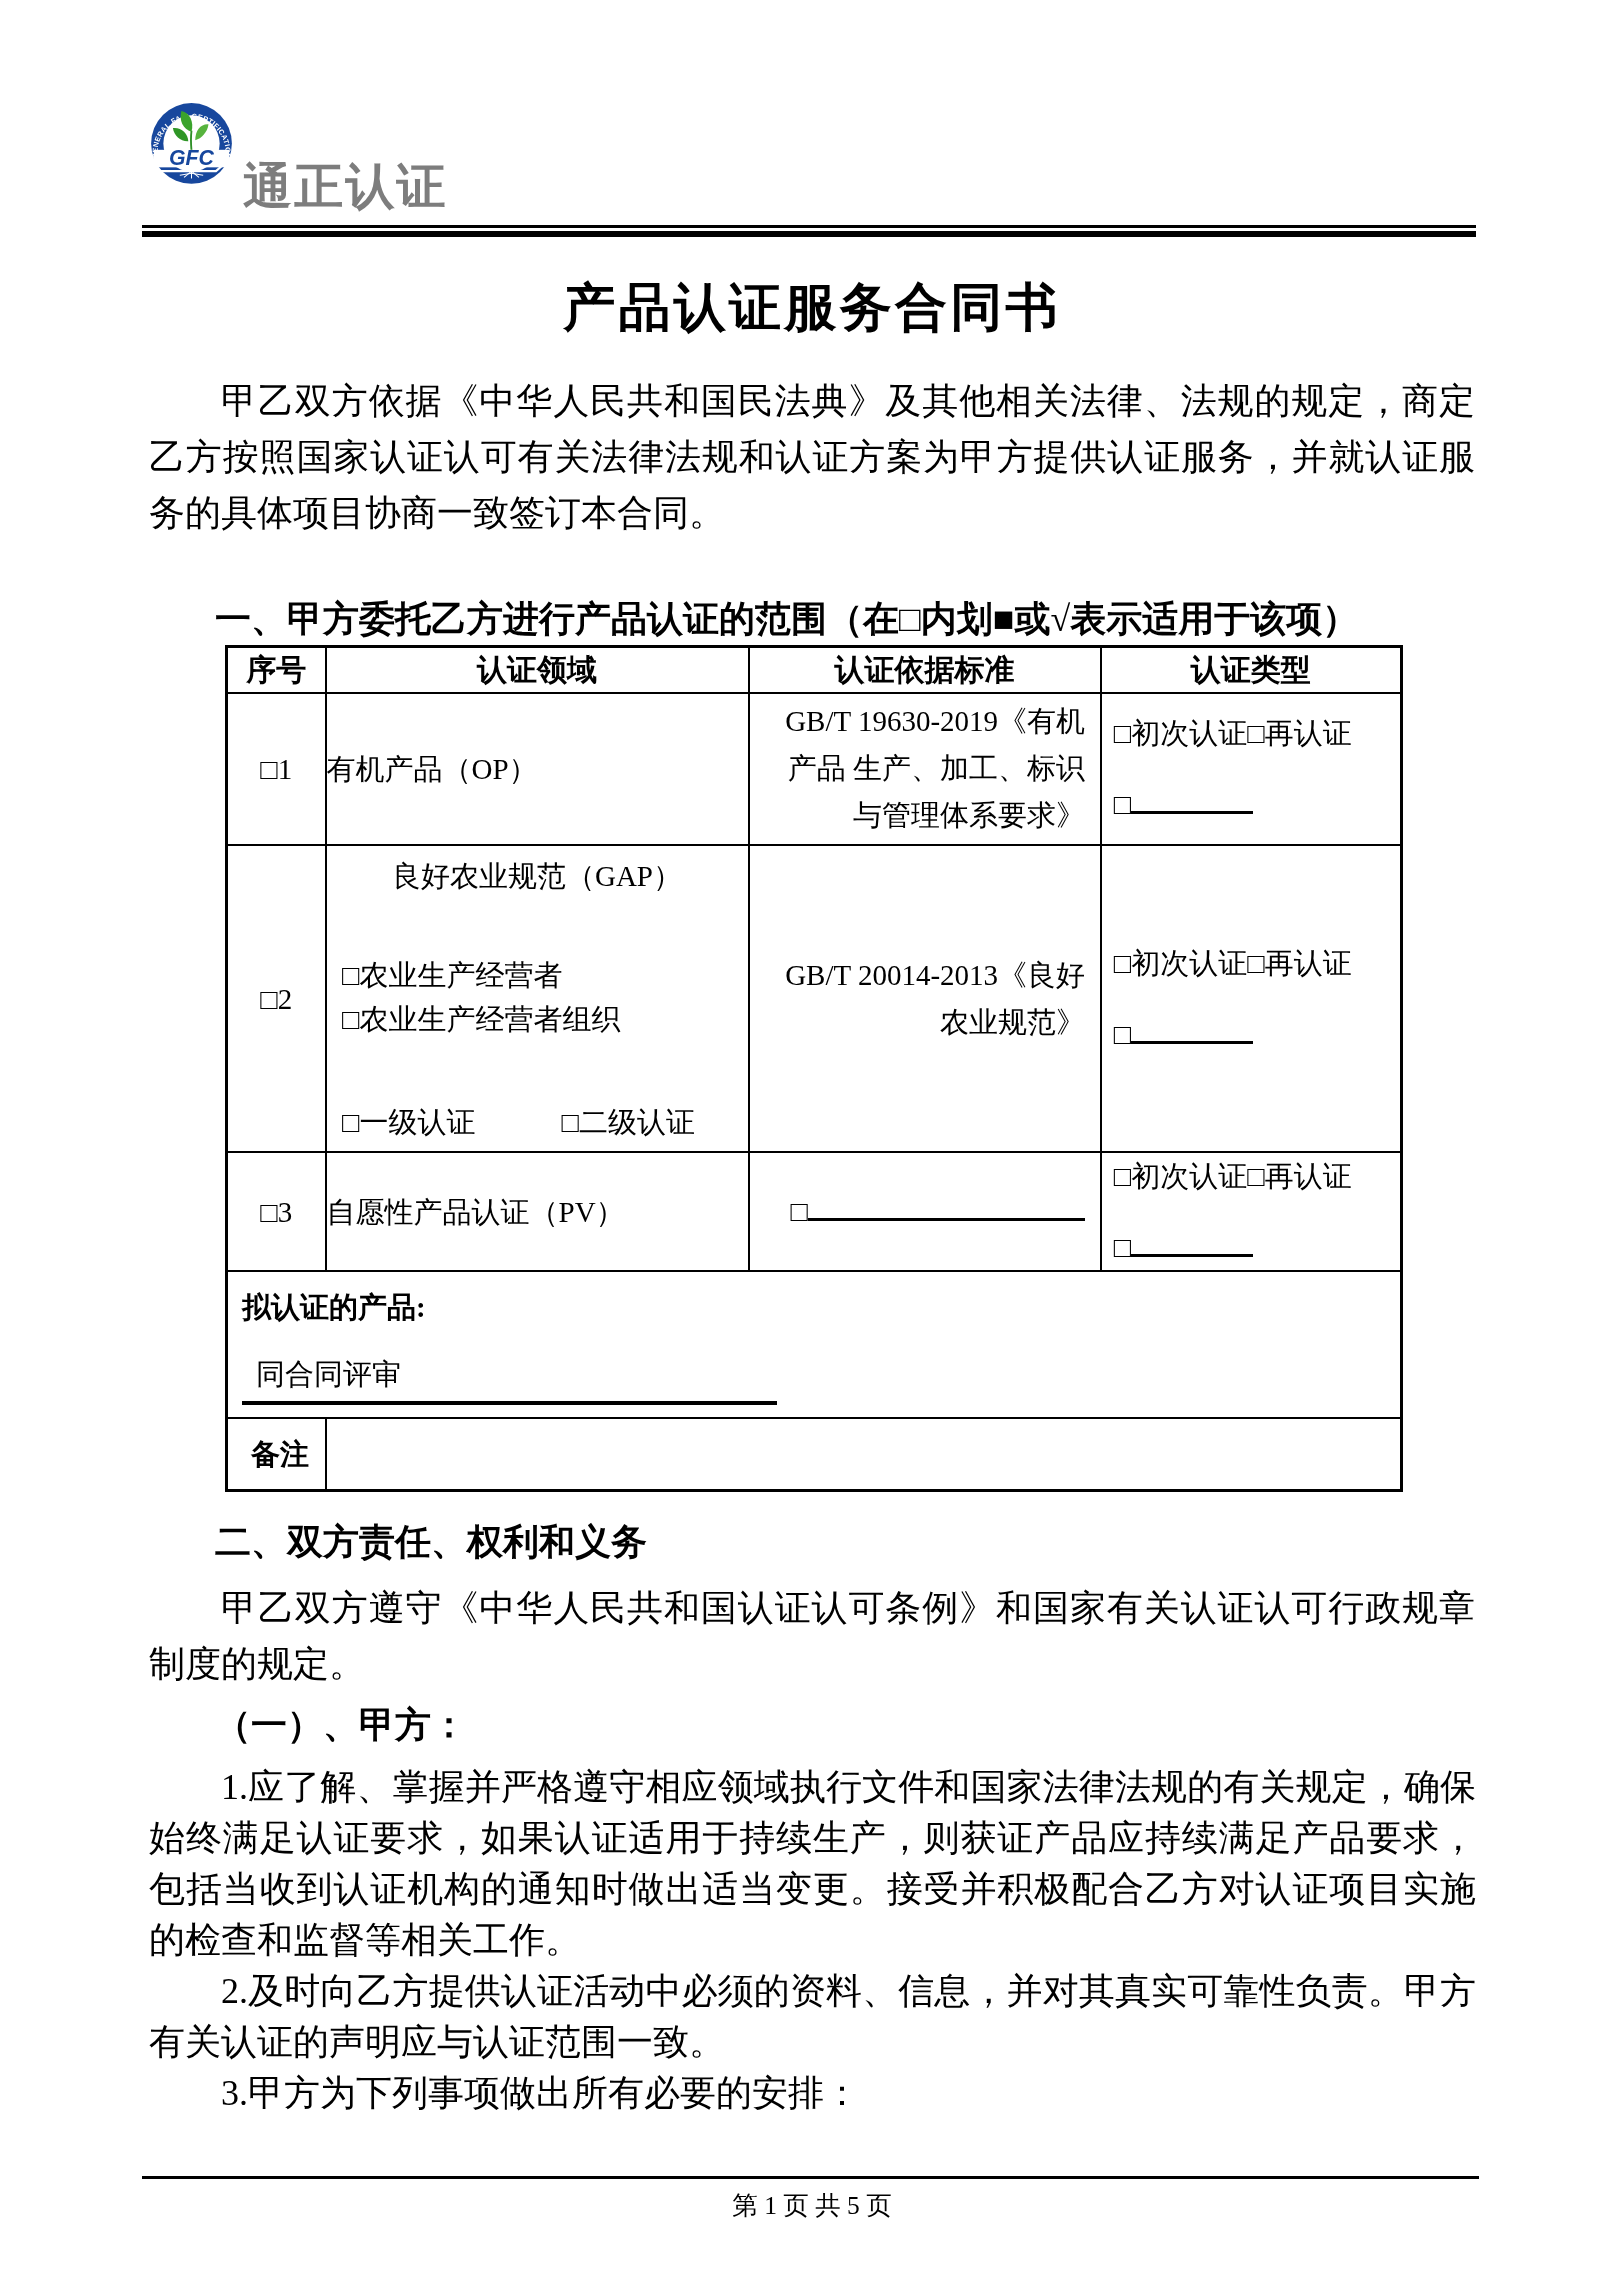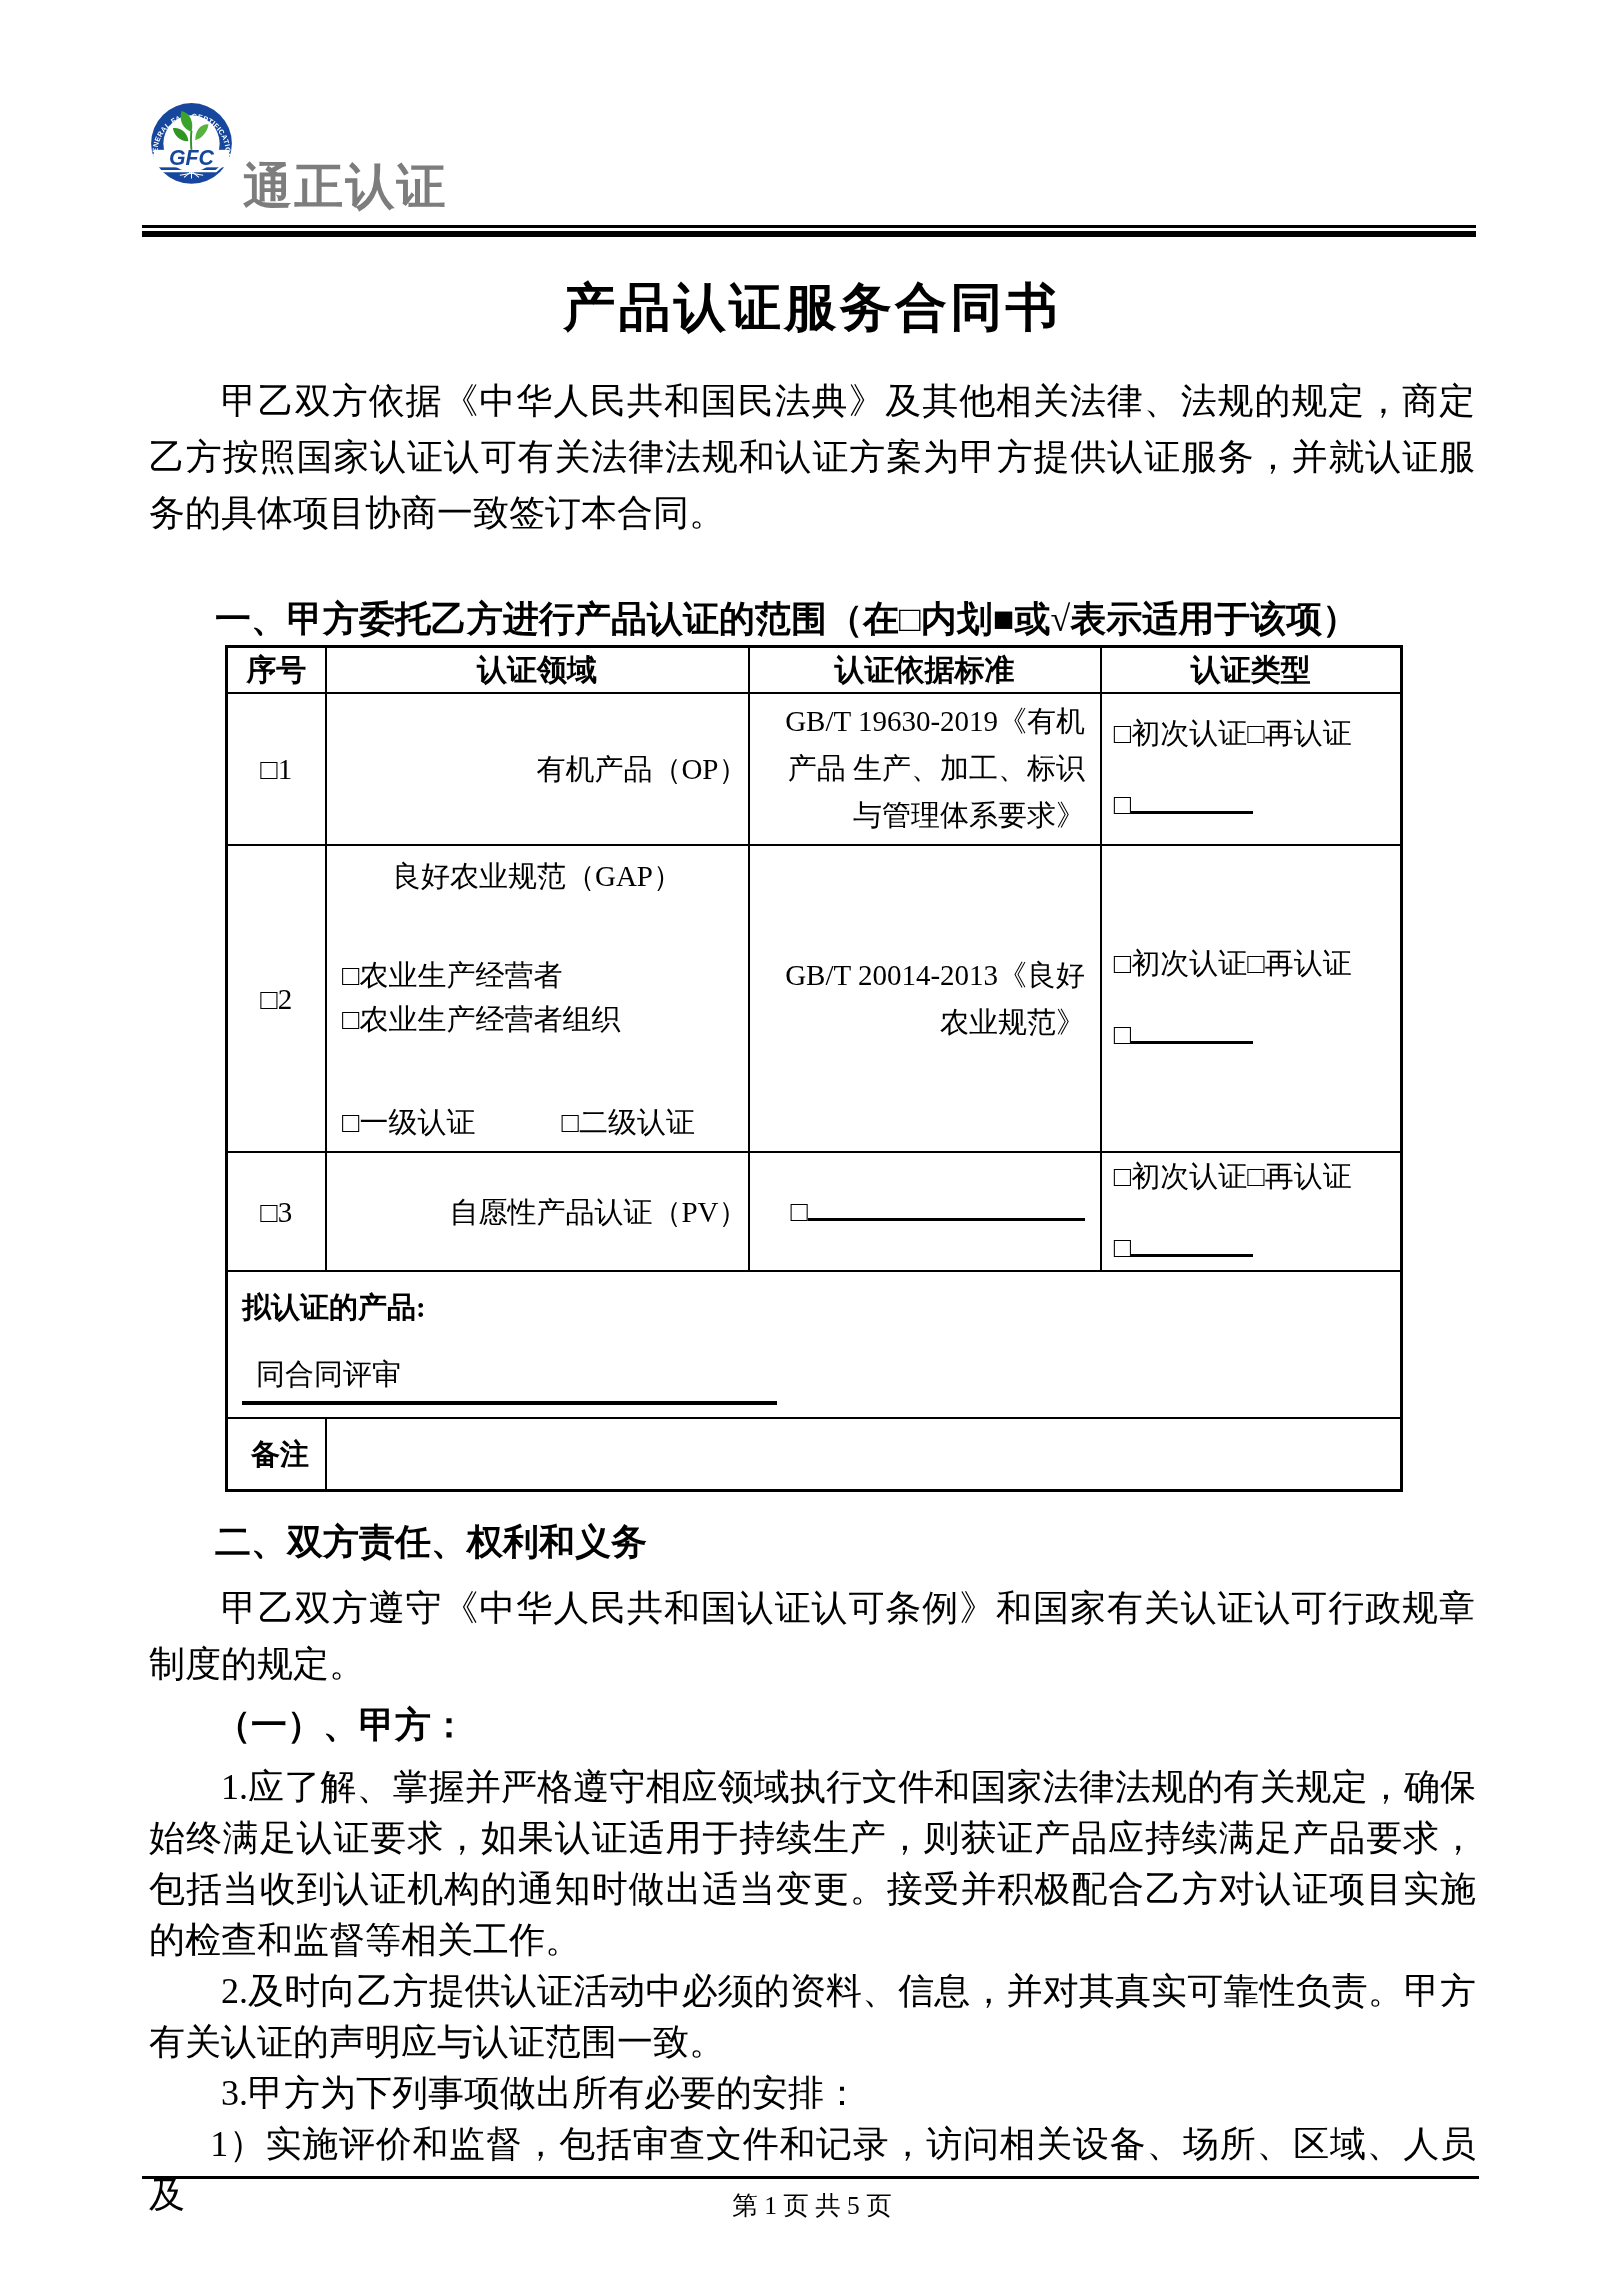--- a/index.html
+++ b/index.html
@@ -55,21 +55,21 @@
     font-size:29px; line-height:44px;
   }
   .scope-table col.c1 { width:99px; }
   .scope-table col.c2 { width:423px; }
   .scope-table col.c3 { width:352px; }
   .scope-table col.c4 { width:301px; }
   .scope-table th, .scope-table td { border:2.8px solid #000; }
   .scope-table { border:3.9px solid #000; }
   .scope-table th { height:45px; font-size:30px; font-weight:bold; text-align:center;border-radius:10px; }
   td.cell-no { text-align:center; }
-  td.cell-center { text-align:right; }
+  td.cell-center { text-align:left; }
   tr.row1 td { height:150px; }
   tr.row2 td { height:277px; }
   tr.row3 td { height:119px; }
   tr.row-products td { height:111px; }
   tr.row-remarks td { height:72px; }
   td.cell-standard { padding:4.4px 14.4px; text-align:right; line-height:47px; }
   td.cell-type { padding-left:12.2px; }
   .type-line2 { margin-top:27px; }
   .blank { display:inline-block; border-bottom:3.9px solid #000; vertical-align:baseline; }
   .blank-type { width:122px; }
@@ -220,20 +220,19 @@
     </table>
 
   <div class="sec-heading h2">二、双方责任、权利和义务</div>
   <p class="para sec2-para">甲乙双方遵守《中华人民共和国认证认可条例》和国家有关认证认可行政规章制度的规定。</p>
   <div class="sec-heading h3">（一）、甲方：</div>
 
   <div class="items">
     <p>1.应了解、掌握并严格遵守相应领域执行文件和国家法律法规的有关规定，确保始终满足认证要求，如果认证适用于持续生产，则获证产品应持续满足产品要求，包括当收到认证机构的通知时做出适当变更。接受并积极配合乙方对认证项目实施的检查和监督等相关工作。</p>
     <p>2.及时向乙方提供认证活动中必须的资料、信息，并对其真实可靠性负责。甲方有关认证的声明应与认证范围一致。</p>
     <p>3.甲方为下列事项做出所有必要的安排：</p>
-    <p class="sub-item">1）实施评价和监督，包括审查文件和记录，访问相关设备、场所、区域、人员及</p>
   </div>
 
   <div class="footer-rule"></div>
   <div class="footer-text">第 1 页  共 5 页</div>
 
 </div>
 
 
 </body></html>

